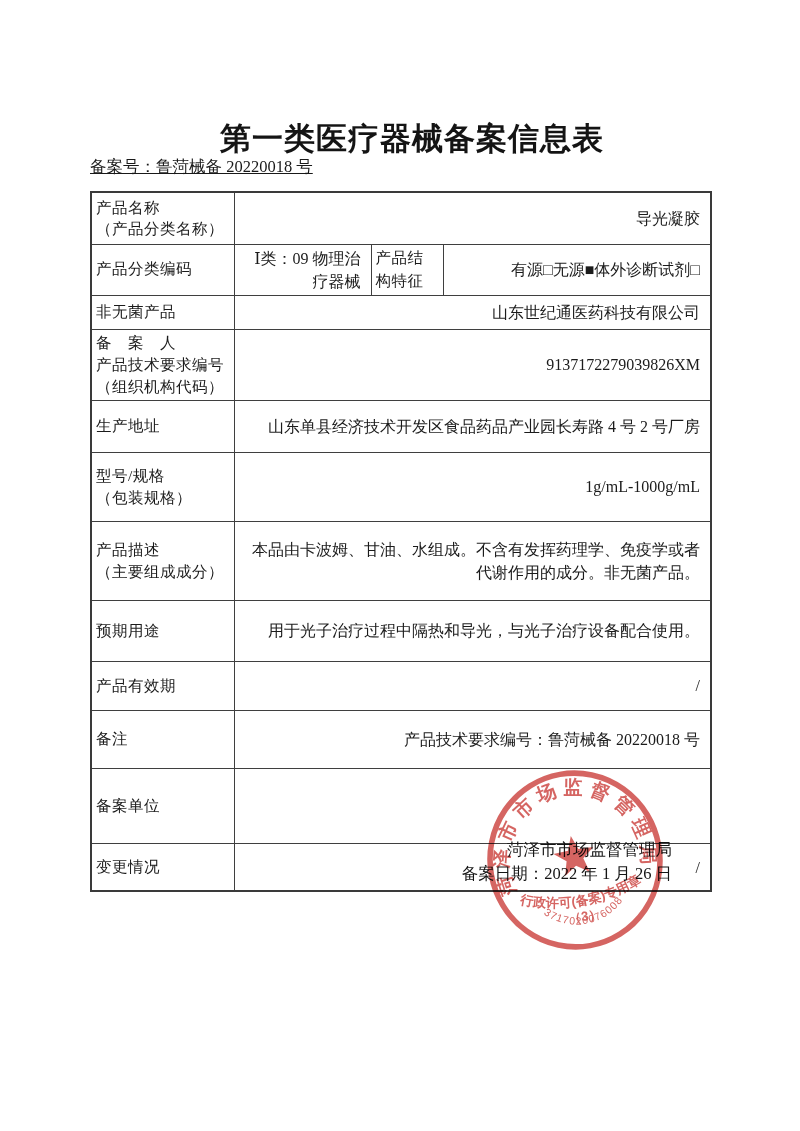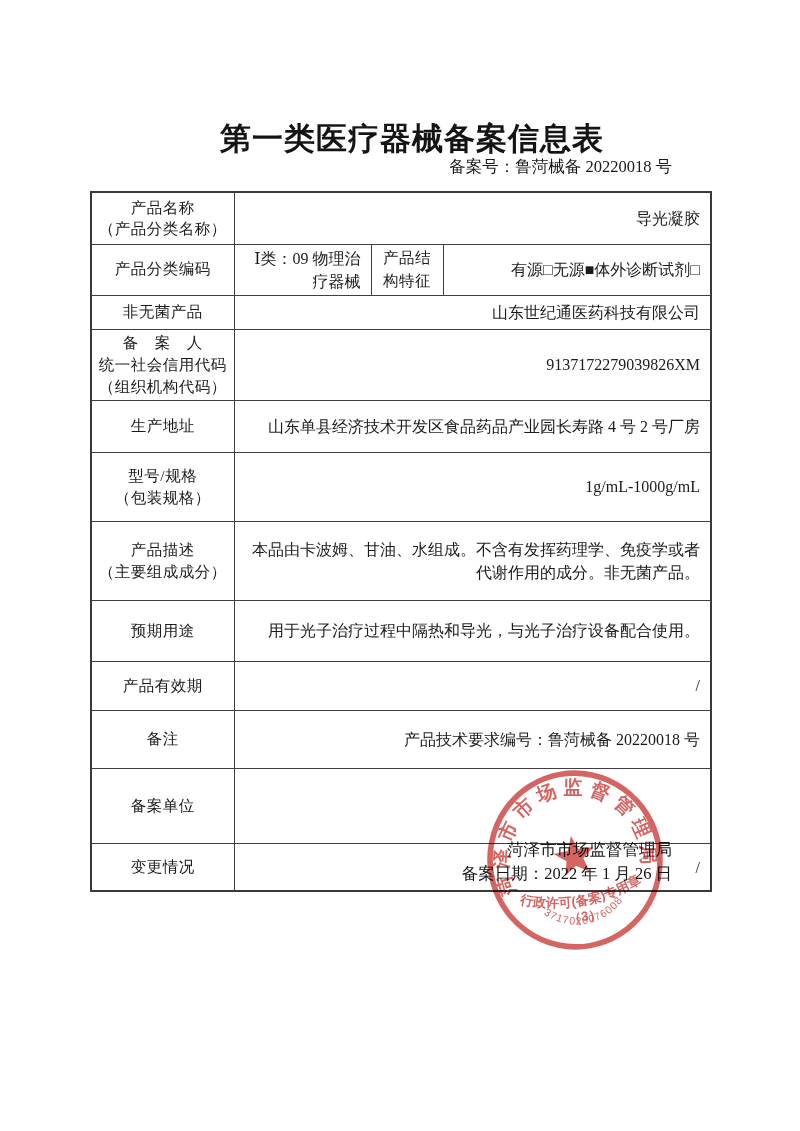--- a/index.html
+++ b/index.html
@@ -18,42 +18,43 @@
     text-align:center;
     font-family:"Liberation Sans","DejaVu Sans",sans-serif;
     font-weight:900;
     font-size:31px;
     letter-spacing:1px;
     color:#141414;
     margin:12px;
   }
   .filing-no{
     position:absolute;top:156px;left:90px;width:582px;
-    text-align:right;
+    text-align:left;
     font-size:16.5px;
     color:#191919;
+    text-decoration:underline;
   }
 
   table.form{
     position:absolute;left:90px;top:191px;
     width:620px;
     border-collapse:collapse;
     table-layout:fixed;
     font-size:16px;
   }
   table.form,.form td{border:1px solid #3f3f3f;}
   table.form{border:2px solid #3a3a3a;}
   .form td{
     padding:2px 6px;
     vertical-align:middle;
     line-height:1.45;
     color:#1b1b1b;
   }
   .form td.lbl{
-    text-align:center;
+    text-align:left;
     padding:2px 4px;
     font-size:15.5px;
     letter-spacing:0.5px;
   }
   .form td.val{
     text-align:right;
     padding-left:14px;
     padding-right:10px;
   }
   .lbl span{display:block;line-height:1.4;}
@@ -105,21 +106,21 @@
         <td class="lbl">产品结构特征</td>
         <td class="val">有源□无源■体外诊断试剂□</td>
       </tr>
       <tr style="height:34px">
         <td class="lbl">非无菌产品</td>
         <td class="val" colspan="3">山东世纪通医药科技有限公司</td>
       </tr>
       <tr style="height:71px">
         <td class="lbl">
           <span>备　案　人</span>
-          <span>统一社会信用代码</span>
+          <span>产品技术要求编号</span>
           <span>（组织机构代码）</span>
         </td>
         <td class="val" colspan="3">9137172279039826XM</td>
       </tr>
       <tr style="height:52px">
         <td class="lbl">生产地址</td>
         <td class="val" colspan="3">山东单县经济技术开发区食品药品产业园长寿路 4 号 2 号厂房</td>
       </tr>
       <tr style="height:69px">
         <td class="lbl">

